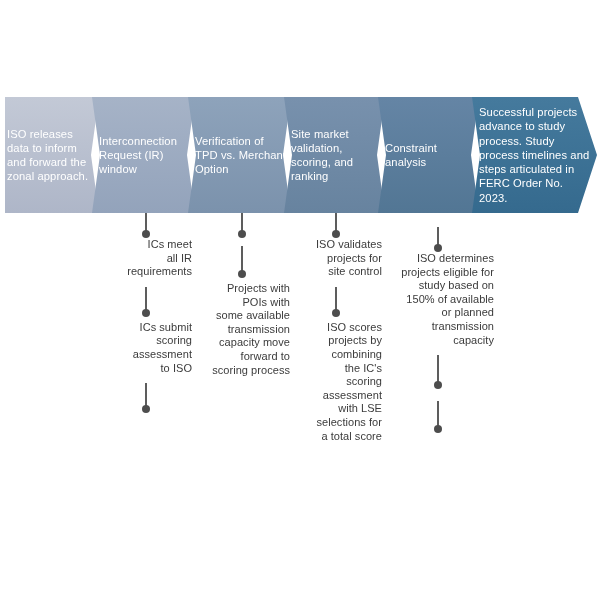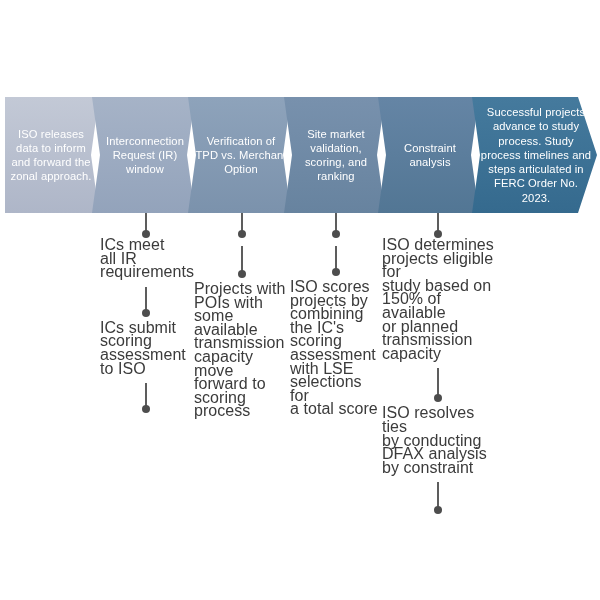--- a/index.html
+++ b/index.html
@@ -38,21 +38,20 @@
     width: 592px;
     height: 116px;
   }
   .banner-label {
     position: absolute;
     top: 0;
     height: 116px;
     display: flex;
     align-items: center;
     justify-content: center;
-    text-align: center;
     color: #ffffff;
     font-size: 11.2px;
     line-height: 14.2px;
     letter-spacing: 0.1px;
     z-index: 3;
     box-sizing: border-box;
     padding: 0 2px;
   }
   .banner-label.seg0 { left: 0px;   width: 92px; }
   .banner-label.seg1 { left: 92px;  width: 96px; }
@@ -64,21 +63,21 @@
   
   .column {
     position: absolute;
     top: 213px;
     text-align: center;
   }
   .col0 { left: 8px;   width: 88px; }
   .col1 { left: 100px; width: 92px; }
   .col2 { left: 194px; width: 96px; }
   .col3 { left: 290px; width: 92px; }
-  .col4 { left: 382px; width: 112px; }
+  .col4 { left: 382px; width: 112px; margin-top: 14px; }
   .col5 { left: 498px; width: 96px; }
 
   .connector {
     position: relative;
     margin: 0 auto;
     width: 12px;
   }
   .connector .stem {
     position: absolute;
     left: 5px;
@@ -89,23 +88,23 @@
   .connector .dot {
     position: absolute;
     left: 2px;
     width: 8px;
     height: 8px;
     border-radius: 50%;
     background: #4d4d4d;
   }
   .node-text {
     color: #3b3b3b;
-    font-size: 16px;
+    font-size: 11px;
     line-height: 13.6px;
-    text-align: left;
+    text-align: right;
     letter-spacing: 0.05px;
     white-space: pre-line;
   }
 </style>
 </head>
 <body>
 
 <div id="diagram">
 
   <svg class="banner-svg" viewBox="0 0 600 600" xmlns="http://www.w3.org/2000/svg">
@@ -217,20 +216,23 @@
 capacity move
 forward to
 scoring process</div>
   </div>
 
   <div class="column col3">
     <div class="connector" style="height:25px;">
       <div class="stem" style="height:21px;"></div>
         <div class="dot" style="top:17px;"></div>
     </div>
+    <div class="node-text">ISO validates
+projects for
+site control</div>
     <div class="connector" style="height:34px;margin-top:8px;">
       <div class="stem" style="height:26px;"></div>
         <div class="dot" style="top:22px;"></div>
     </div>
     <div class="node-text">ISO scores
 projects by
 combining
 the IC's
 scoring
 assessment
@@ -248,24 +250,20 @@
 projects eligible for
 study based on
 150% of available
 or planned
 transmission
 capacity</div>
     <div class="connector" style="height:38px;margin-top:8px;">
       <div class="stem" style="height:30px;"></div>
         <div class="dot" style="top:26px;"></div>
     </div>
-    <div class="node-text">ISO resolves ties
-by conducting
-DFAX analysis
-by constraint</div>
     <div class="connector" style="height:36px;margin-top:8px;">
       <div class="stem" style="height:28px;"></div>
         <div class="dot" style="top:24px;"></div>
     </div>
   </div>
 
   <div class="column col5"></div>
 
 </div>
 

